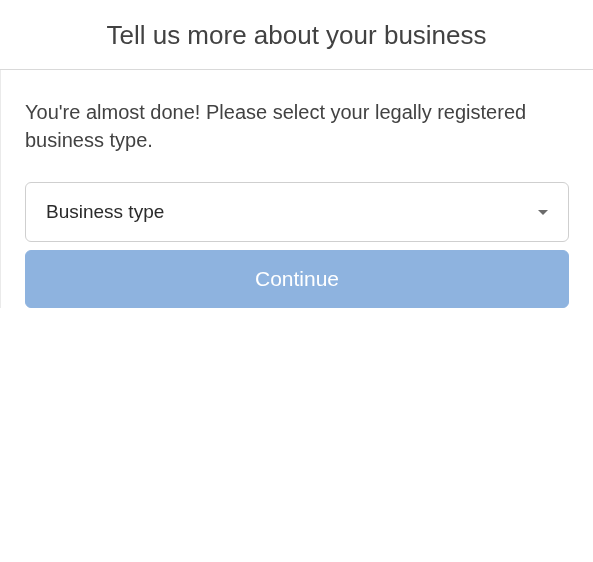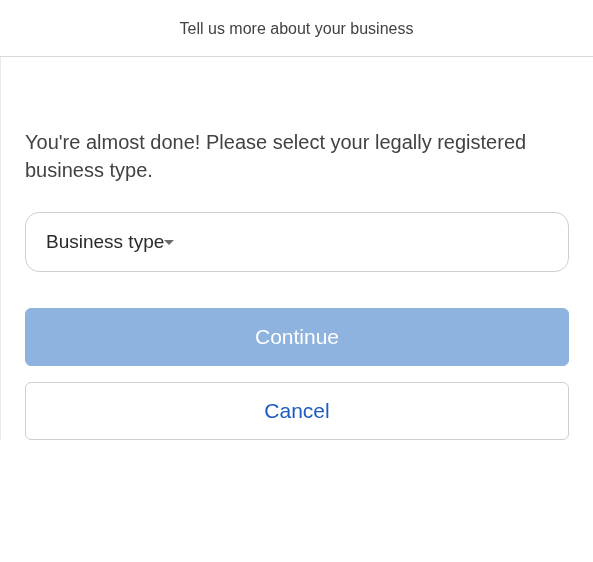--- a/index.html
+++ b/index.html
@@ -15,44 +15,44 @@
     }
     .modal {
       width: 100%;
     }
     .modal-header {
       text-align: center;
       padding: 20px 0 18px 0;
       border-bottom: 1px solid #d9d9d9;
     }
     .modal-title {
-      font-size: 16px;
+      font-size: 26px;
       font-weight: 400;
       color: #424242;
     }
     .modal-body {
       padding: 28px 24px 0 24px;
       border-left: 1px solid #eaeaea;
     }
     .instruction {
       font-size: 20px;
       color: #424242;
       line-height: 1.4;
       margin-bottom: 28px;
-      margin-top: 43px;
     }
     .dropdown {
       width: 100%;
       border: 1px solid #cfcfcf;
-      border-radius: 14px;
+      border-radius: 6px;
       padding: 18px 20px;
       display: flex;
+      justify-content: space-between;
       align-items: center;
       cursor: pointer;
-      margin-bottom: 36px;
+      margin-bottom: 8px;
       background: #ffffff;
     }
     .dropdown-label {
       font-size: 19px;
       color: #2b2b2b;
     }
     .caret {
       width: 0;
       height: 0;
       border-left: 5px solid transparent;
@@ -92,15 +92,14 @@
     <p class="instruction">You're almost done! Please select your legally registered business type.</p>
 
     <div class="dropdown">
       <span class="dropdown-label">Business type</span>
       <span class="caret"></span>
     </div>
 
 
     <div class="btn btn-primary">Continue</div>
 
-    <div class="btn btn-secondary">Cancel</div>
   </div>
 </div>
 
 </body></html>

